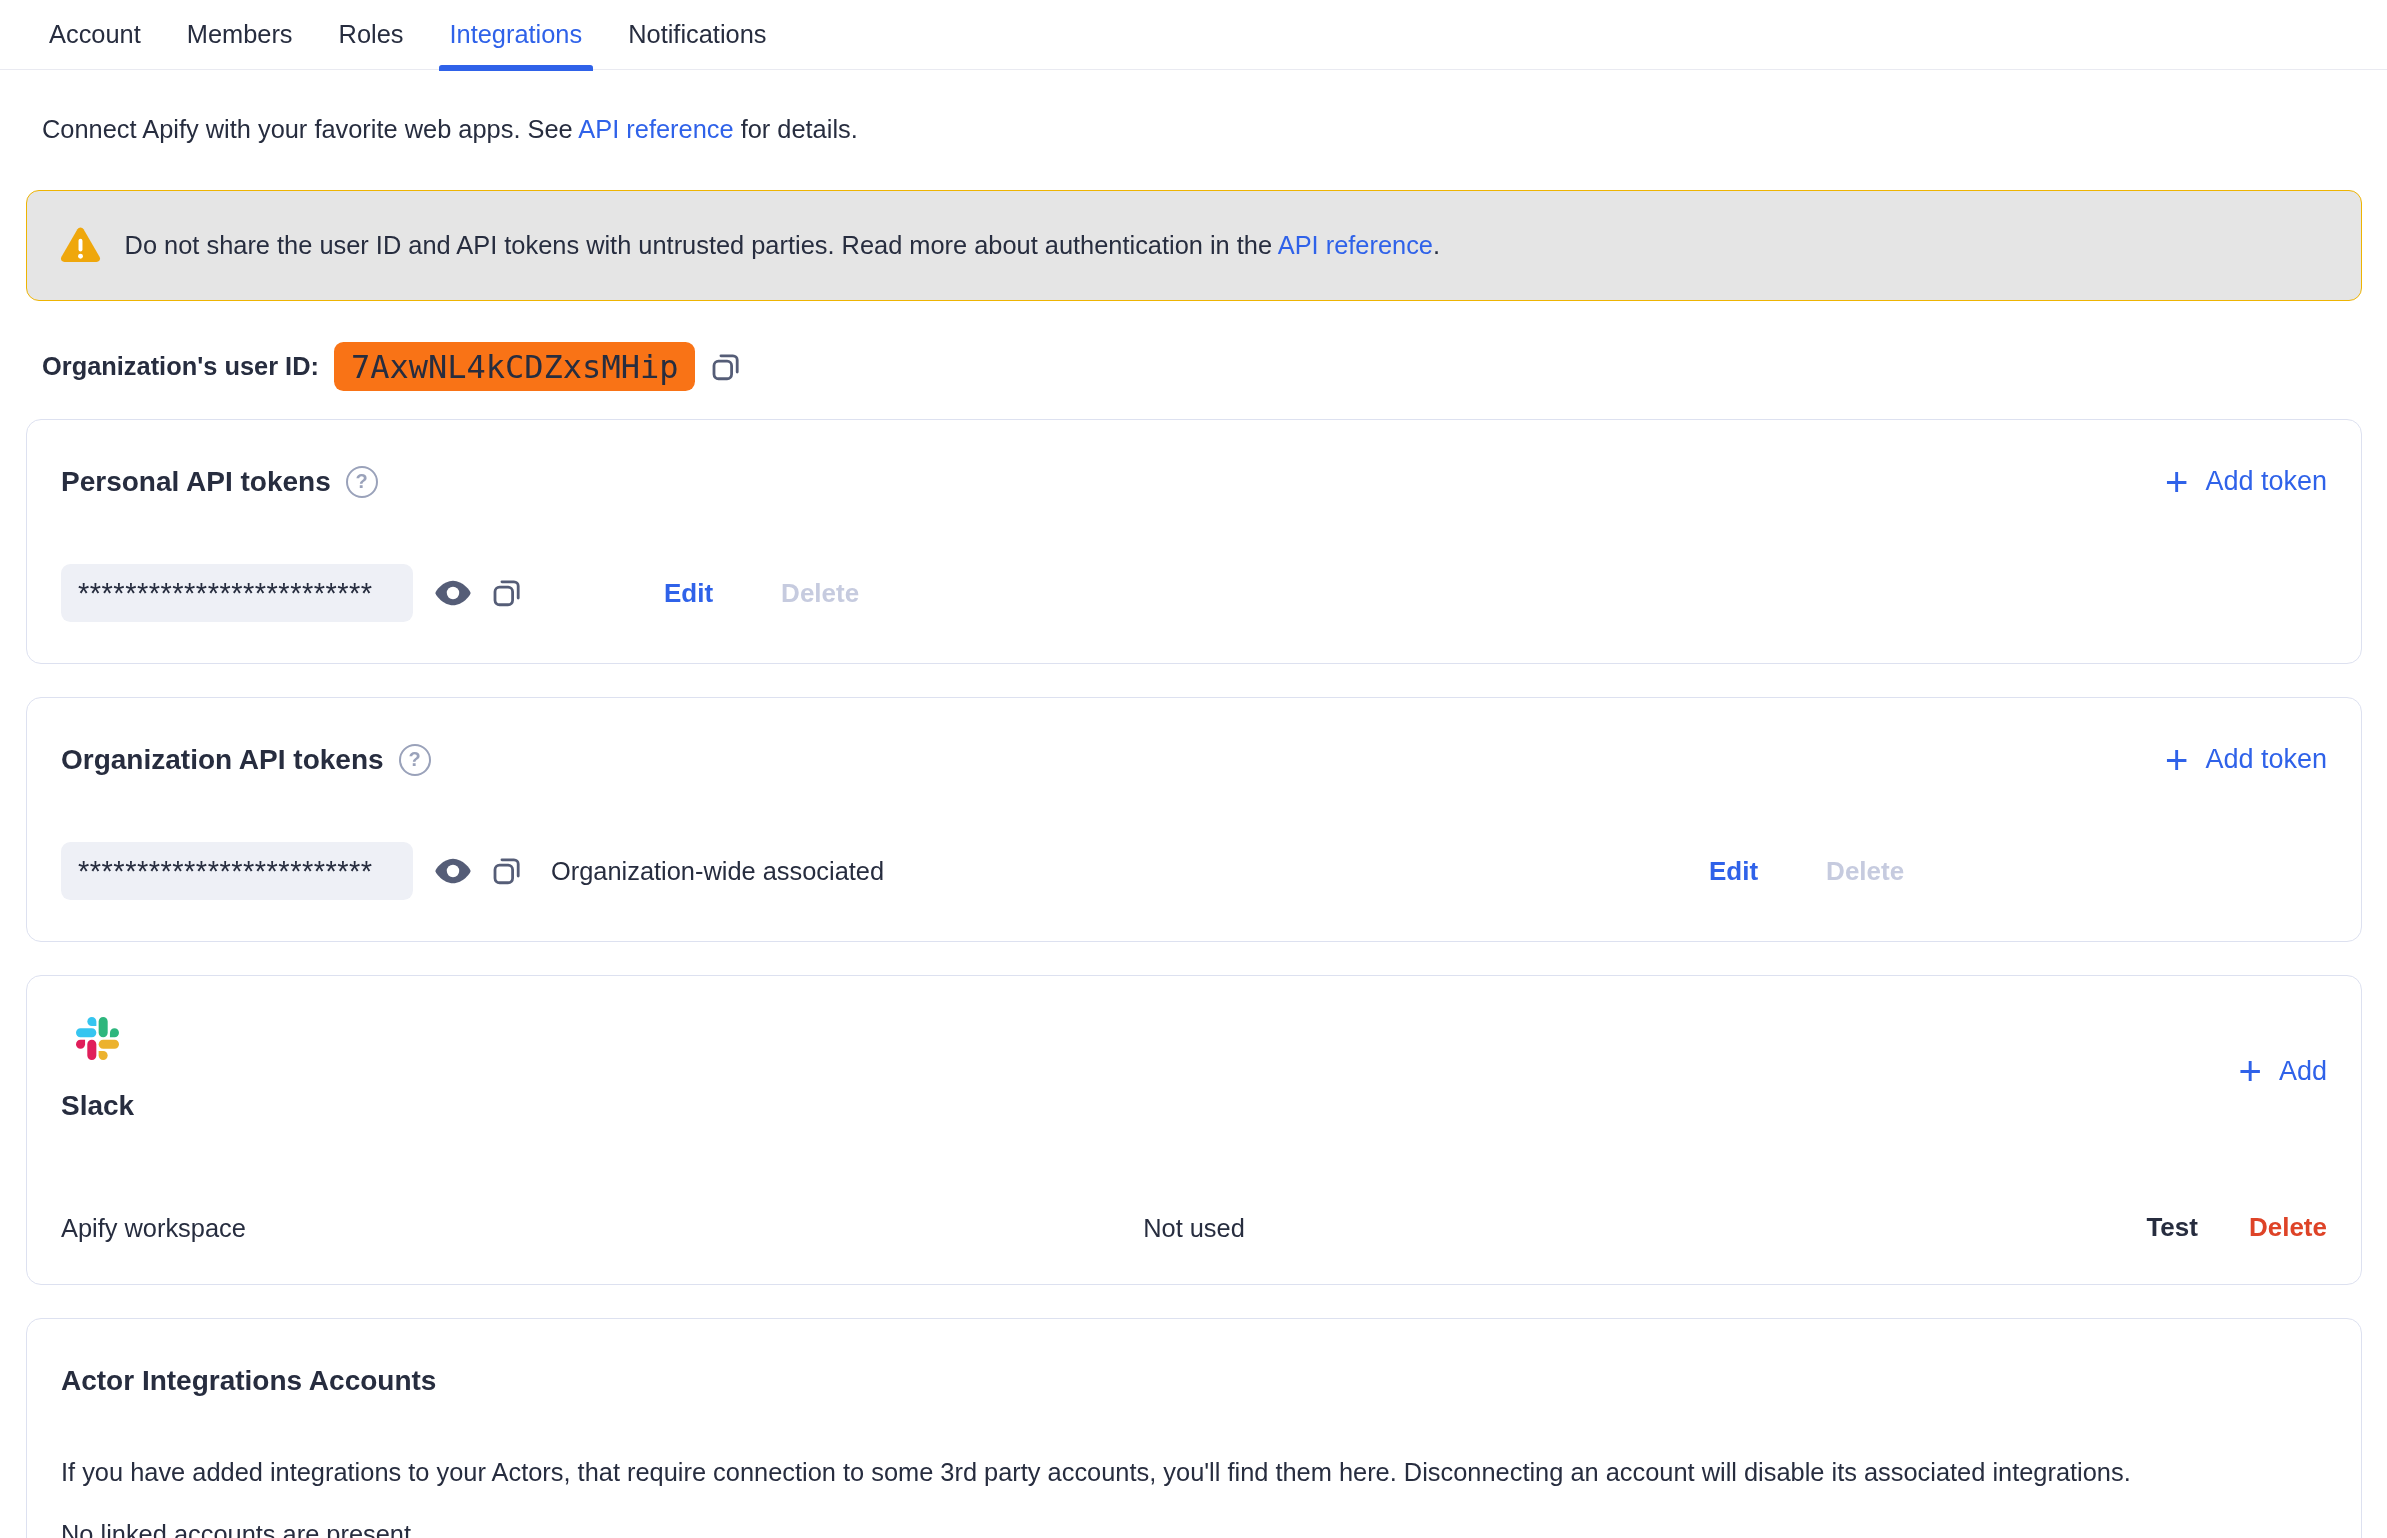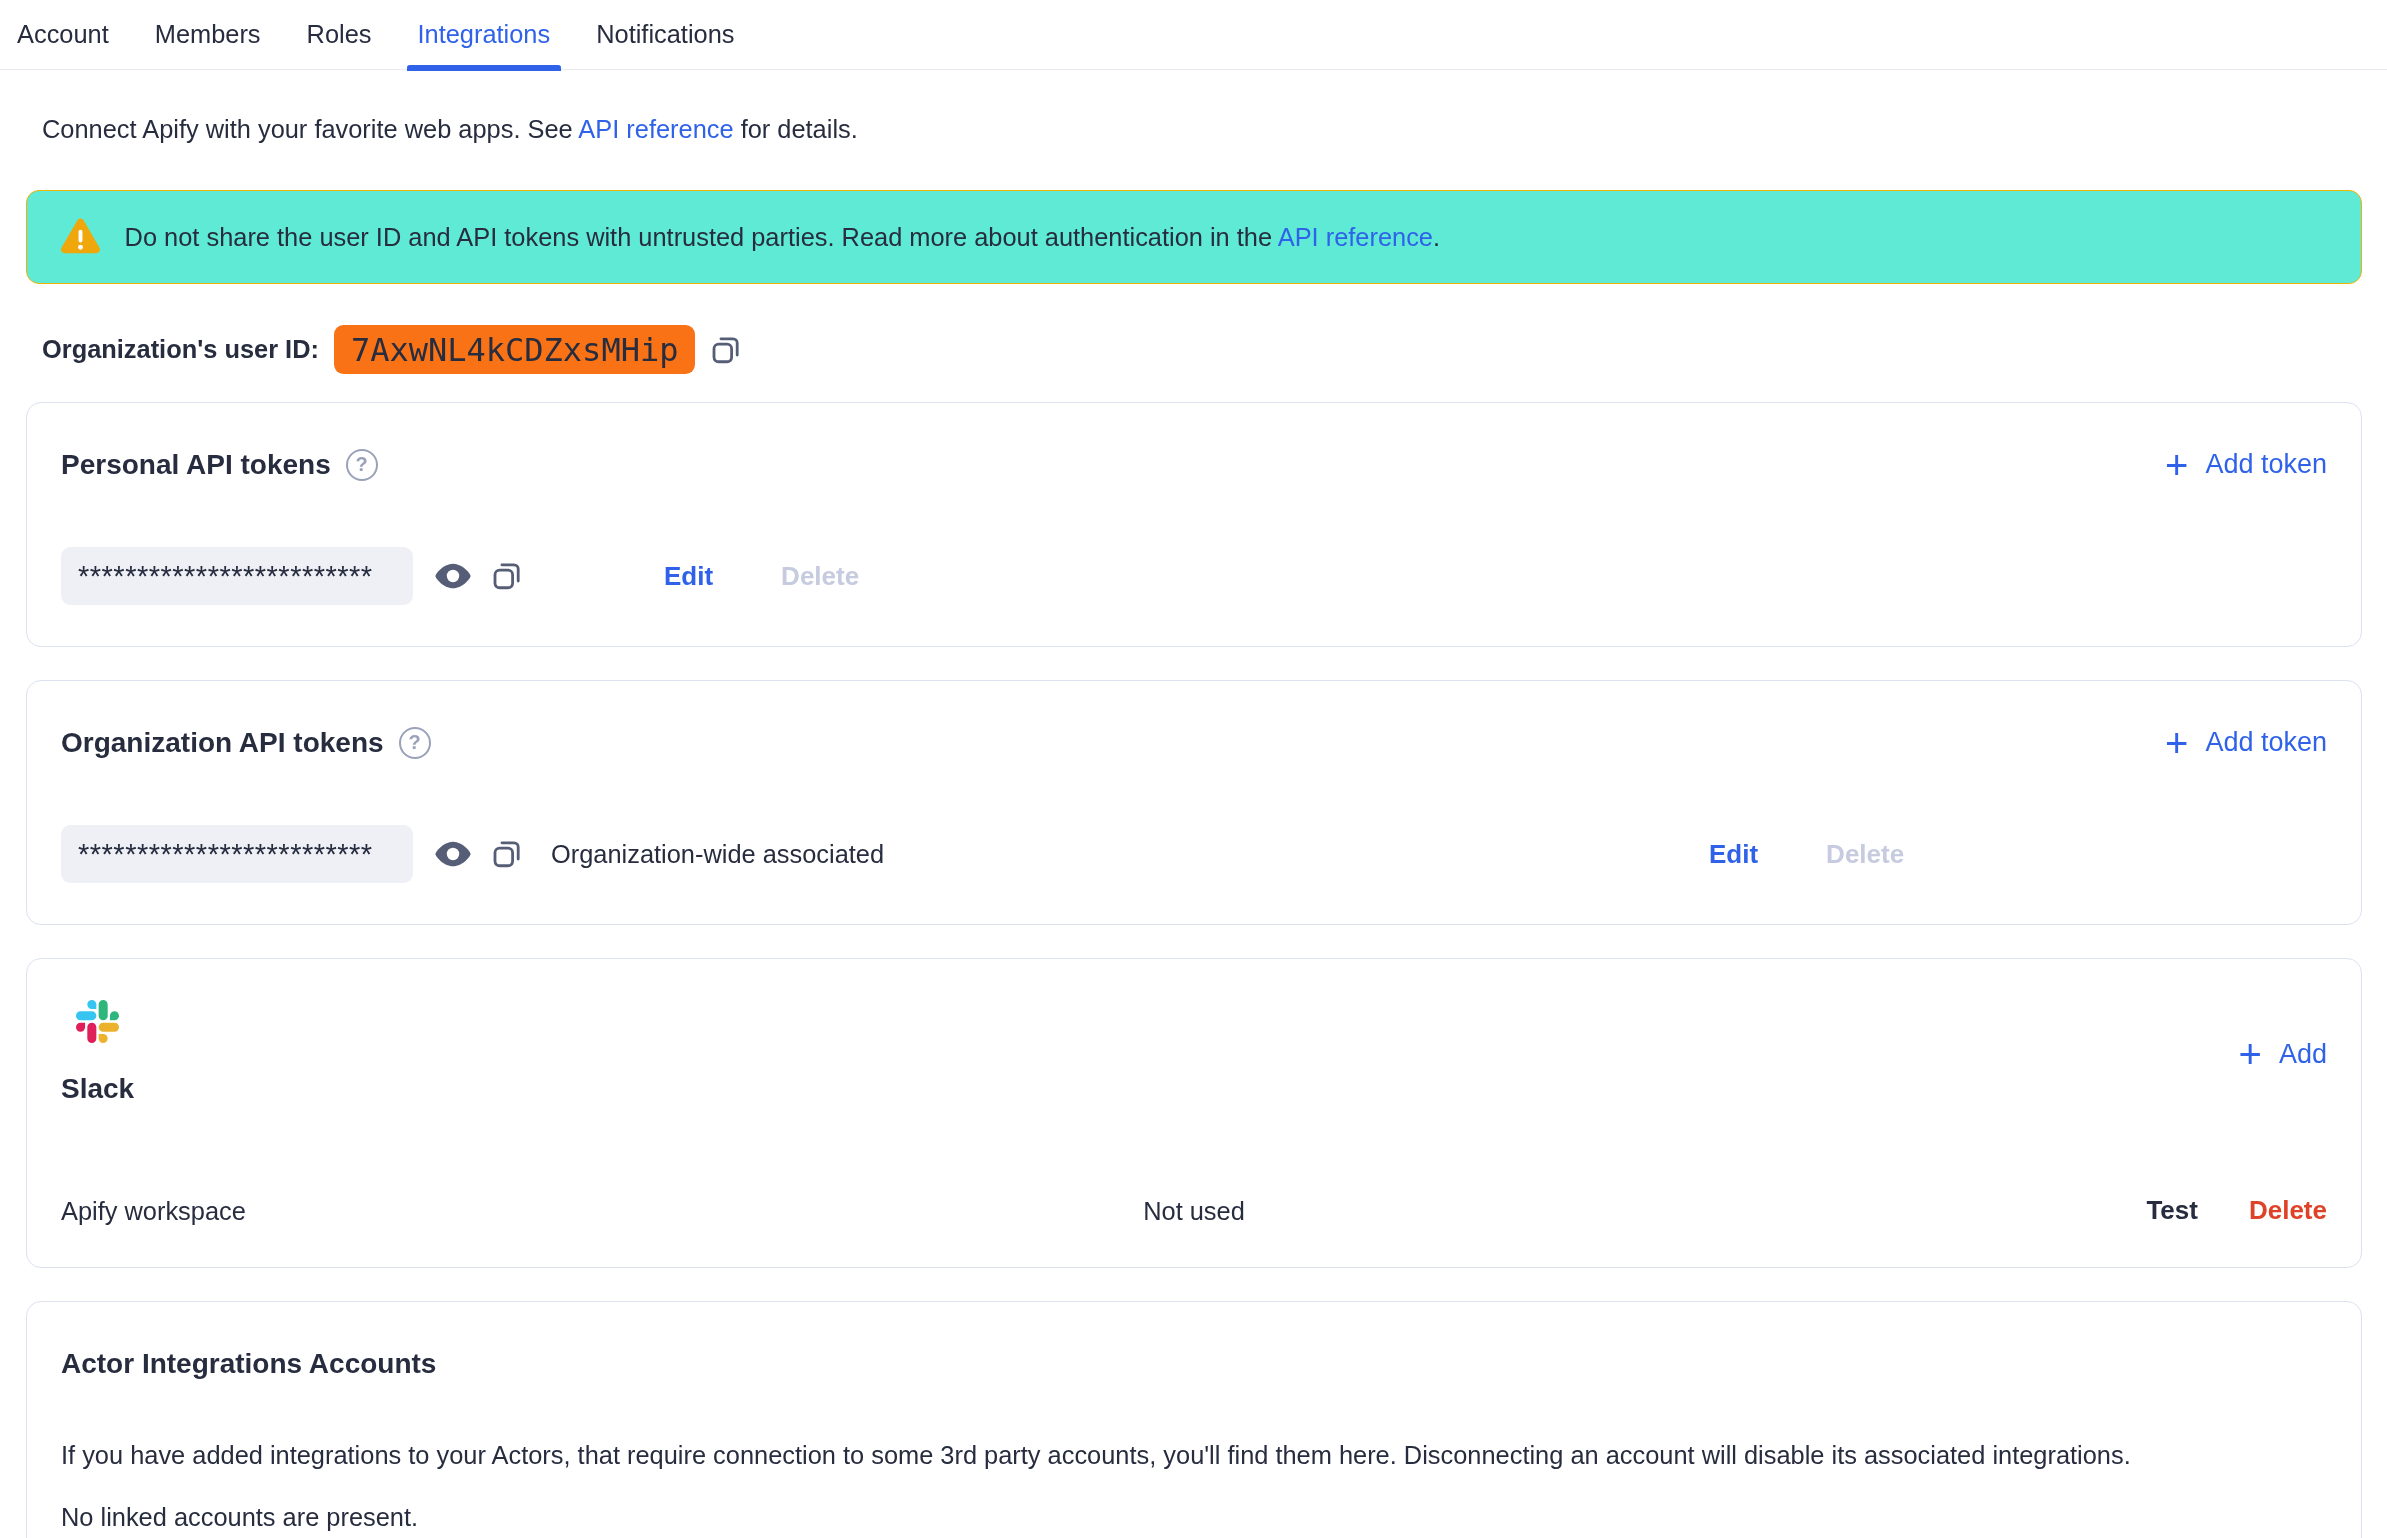--- a/index.html
+++ b/index.html
@@ -5,40 +5,40 @@
   * { margin:0; padding:0; box-sizing:border-box; }
   html,body { background:#ffffff; }
   body {
     width:2388px; height:1539px;
     font-family:"Liberation Sans", sans-serif;
     color:#272d3f; overflow:hidden;
   }
   
   .tabbar {
     display:flex; align-items:stretch; gap:46px;
-    height:70px; padding-left:17px;
+    height:70px; padding-left:49px;
     border-bottom:1.9px solid #e9eaf1;
   }
   .tab {
     display:flex; align-items:center; position:relative;
     font-size:25.4px; color:#272d3f; cursor:pointer; white-space:nowrap;
   }
   .tab.active { color:#2f62e9; font-weight:500; }
   .tab.active::after {
     content:""; position:absolute; left:-10.4px; right:-10.4px; bottom:-1.9px;
     height:5.6px; background:#2f62e9; border-radius:2.8px 2.8px 0 0;
   }
   
   .page { padding:0 26px; }
   .intro { margin:41px 0 0 16px; font-size:25.4px; line-height:36px; }
   a.link { color:#2f62e9; text-decoration:none; cursor:pointer; }
   
   .banner {
-    margin-top:43px; height:94px;
-    border:1.9px solid #eeb402; border-radius:13px; background:#5eead4;
+    margin-top:43px; height:111px;
+    border:1.9px solid #eeb402; border-radius:13px; background:#e5e5e5;
     display:flex; align-items:center; gap:22.6px; padding:0 32px;
     font-size:25.4px;
   }
   .banner .warn-svg { flex:0 0 auto; }
   
   .userid {
     margin:41px 0 0 16px; display:flex; align-items:center; gap:15px;
     font-size:25.4px;
   }
   .userid-label { font-weight:700; }

